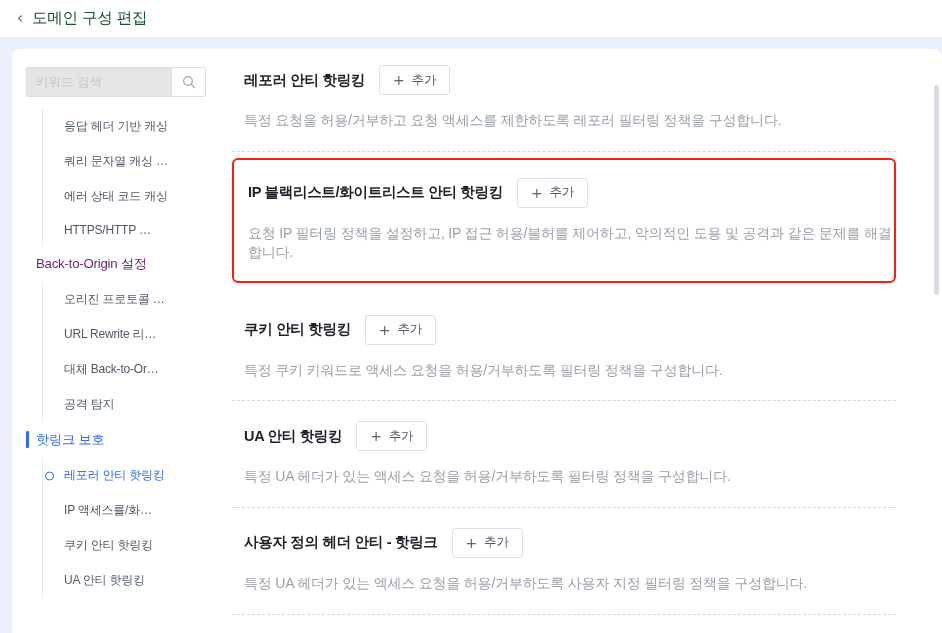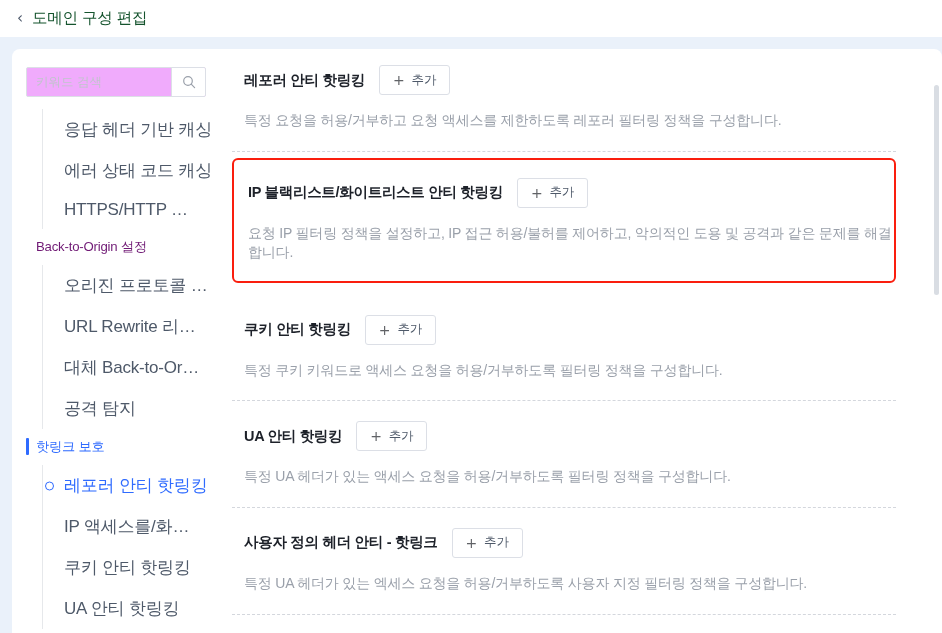--- a/index.html
+++ b/index.html
@@ -67,21 +67,21 @@
     padding: 18px 0 0 0;
     overflow: hidden;
     position: relative;
   }
   .search-row {
     margin: 0 14px 8px 14px;
     display: flex;
     height: 30px;
     border: 1px solid #dcdfe6;
     border-radius: 2px;
-    background: #f0abfc;
+    background: #e5e5e5;
     overflow: hidden;
   }
   .search-input {
     flex: 1;
     border: none;
     outline: none;
     padding: 0 9px;
     font-size: 12.5px;
     color: #303133;
     font-family: "Liberation Sans", sans-serif;
@@ -131,21 +131,21 @@
     padding-left: 0;
   }
   .nav-children::before {
     content: "";
     position: absolute;
     left: 30px; top: 0; bottom: 0;
     width: 1px;
     background: #e6e8eb;
   }
   .nav-item {
-    font-size: 17px;
+    font-size: 12px;
     color: #4e5969;
     padding: 9px 8px 9px 52px;
     white-space: nowrap;
     overflow: hidden;
     text-overflow: ellipsis;
     cursor: pointer;
     position: relative;
     letter-spacing: -0.2px;
   }
   .nav-item.active { color: #2f6bff; }
@@ -267,20 +267,21 @@
               <circle cx="6" cy="6" r="4.3" stroke="#9aa0aa" stroke-width="1.2"></circle>
               <line x1="9.2" y1="9.2" x2="12.6" y2="12.6" stroke="#9aa0aa" stroke-width="1.2" stroke-linecap="round"></line>
             </svg>
           </span>
         </button>
       </div>
 
       <div class="nav" id="nav-root">
           <div class="nav-children">
             <div class="nav-item"><span>응답 헤더 기반 캐싱</span></div>
+            <div class="nav-item"><span>쿼리 문자열 캐싱 …</span></div>
             <div class="nav-item"><span>에러 상태 코드 캐싱</span></div>
             <div class="nav-item"><span>HTTPS/HTTP …</span></div>
           </div>
           <div class="nav-group-label">Back-to-Origin 설정</div>
           <div class="nav-children">
             <div class="nav-item"><span>오리진 프로토콜 …</span></div>
             <div class="nav-item"><span>URL Rewrite 리…</span></div>
             <div class="nav-item"><span>대체 Back-to-Or…</span></div>
           </div>
           <div class="nav-children">

